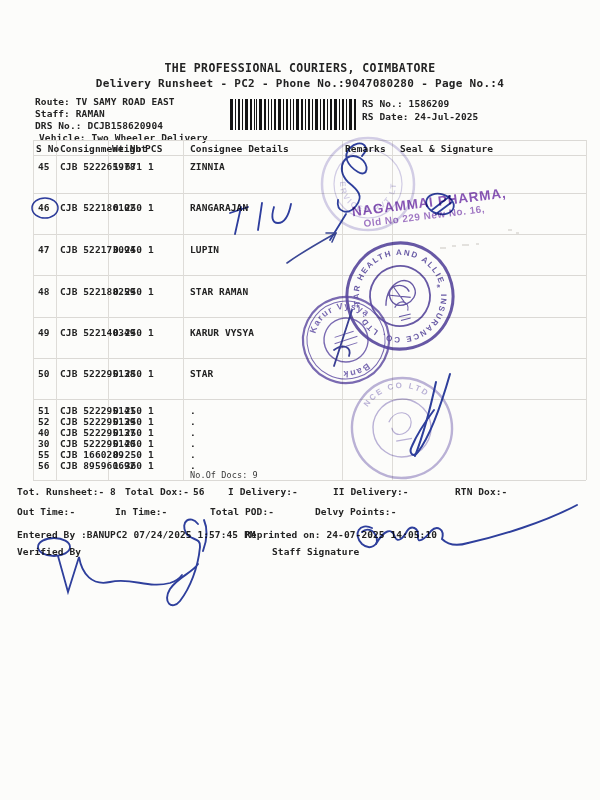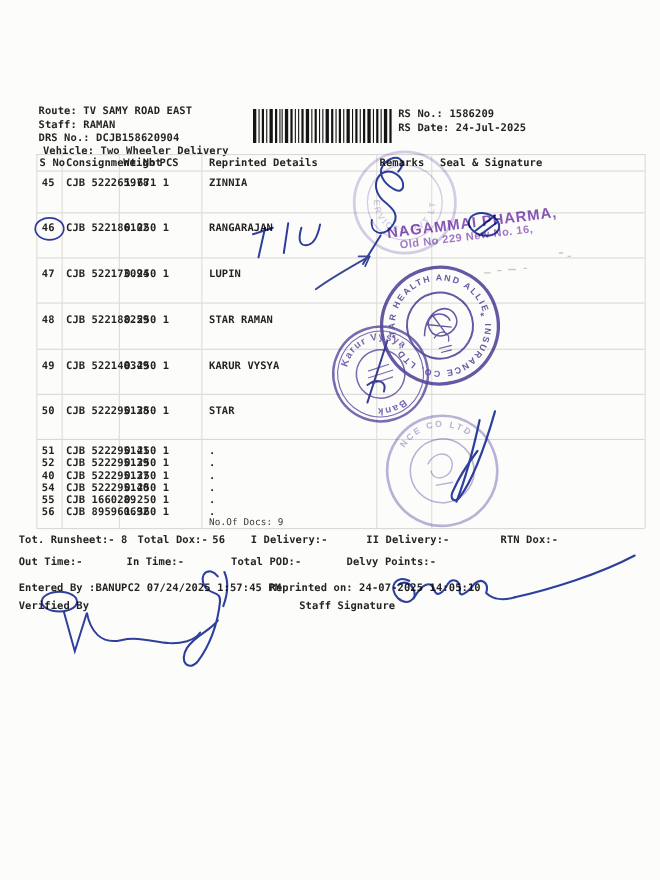--- a/index.html
+++ b/index.html
@@ -24,20 +24,22 @@
   }
   .nagammai .n1{font-size:13.5px;letter-spacing:.8px;white-space:pre;}
   .nagammai .n2{font-size:10px;letter-spacing:.5px;margin-left:10px;opacity:.8;white-space:pre;}
   .stamp-text{font-family:"Liberation Sans",sans-serif;font-weight:700;}
 </style>
 </head>
 <body>
 
 <div class="paper">
 
+  <div class="t title" style="top:62px">THE PROFESSIONAL COURIERS, COIMBATORE</div>
+  <div class="t sub" style="top:78px">Delivery Runsheet - PC2 - Phone No.:9047080280 - Page No.:4</div>
 
   <div class="t" style="left:35px;top:97px">Route: TV SAMY ROAD EAST</div>
   <div class="t" style="left:35px;top:109px">Staff: RAMAN</div>
   <div class="t" style="left:35px;top:121px">DRS No.: DCJB158620904</div>
   <div class="t" style="left:39px;top:133px">Vehicle: Two Wheeler Delivery</div>
   <div class="t" style="left:362px;top:99px">RS No.: 1586209</div>
   <div class="t" style="left:362px;top:112px">RS Date: 24-Jul-2025</div>
 
   <svg style="position:absolute;left:230px;top:99px" width="127" height="31" aria-hidden="true">
     <g fill="#151515">
@@ -92,21 +94,21 @@
   <div class="vl" style="left:108px"></div>
   <div class="vl" style="left:183px"></div>
   <div class="vl" style="left:342px"></div>
   <div class="vl" style="left:392px"></div>
   <div class="vl" style="left:586px"></div>
 
   <div class="t" style="left:36px;top:144px">S No</div>
   <div class="t" style="left:60px;top:144px">Consignment No</div>
   <div class="t" style="left:112px;top:144px">Weight</div>
   <div class="t" style="left:145px;top:144px">PCS</div>
-  <div class="t" style="left:190px;top:144px">Reprinted Details</div>
+  <div class="t" style="left:190px;top:144px">Consignee Details</div>
   <div class="t" style="left:345px;top:144px">Remarks</div>
   <div class="t" style="left:400px;top:144px">Seal &amp; Signature</div>
 
   <div class="row" style="top:162px">
     <span class="t c0">45</span>
       <span class="t c1">CJB 522265978</span>
       <span class="t c2">1.671</span>
       <span class="t c3">1</span>
       <span class="t c4">ZINNIA</span>
   </div>
@@ -160,21 +162,21 @@
       <span class="t c4">.</span>
   </div>
   <div class="row" style="top:428px">
     <span class="t c0">40</span>
       <span class="t c1">CJB 522295137</span>
       <span class="t c2">0.250</span>
       <span class="t c3">1</span>
       <span class="t c4">.</span>
   </div>
   <div class="row" style="top:439px">
-    <span class="t c0">54</span>
+    <span class="t c0">30</span>
       <span class="t c1">CJB 522295140</span>
       <span class="t c2">0.250</span>
       <span class="t c3">1</span>
       <span class="t c4">.</span>
   </div>
   <div class="row" style="top:450px">
     <span class="t c0">55</span>
       <span class="t c1">CJB 1660289</span>
       <span class="t c2">0.250</span>
       <span class="t c3">1</span>

